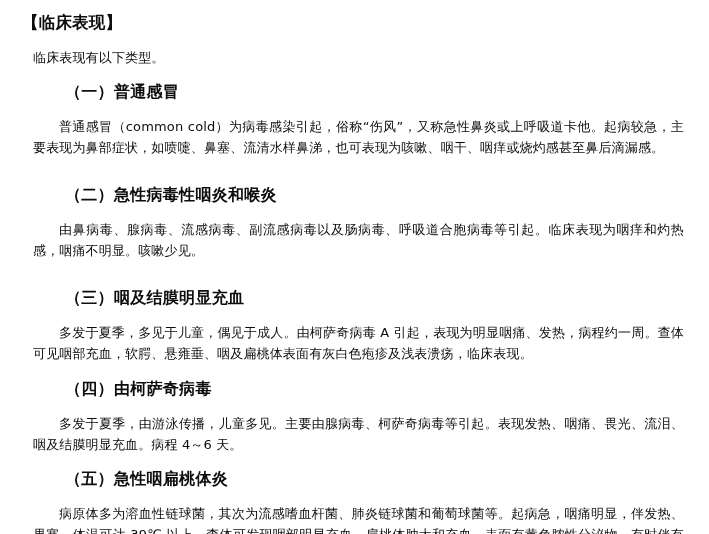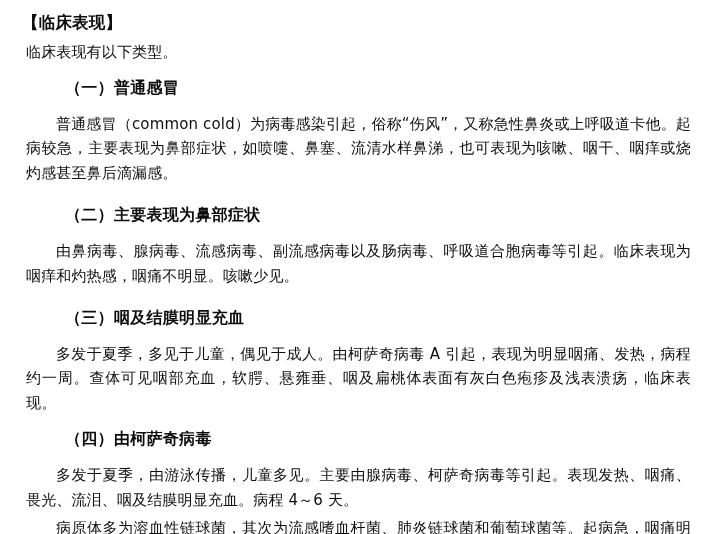--- a/index.html
+++ b/index.html
@@ -32,24 +32,24 @@
     font-family: "DejaVu Sans", "Liberation Sans", sans-serif;
     font-weight: bold;
     font-size: 16px;
     line-height: 1.62;
     letter-spacing: 0.3px;
     margin: 11px;
     text-indent: 2em;
   }
   .para {
     font-family: "DejaVu Sans", "Liberation Sans", sans-serif;
-    font-size: 15px;
+    font-size: 13px;
     line-height: 1.63;
     letter-spacing: 0.15px;
-    margin: 4px;
+    margin: 11px;
     text-indent: 2em;
     text-align: justify;
     text-justify: inter-ideograph;
     white-space: pre-wrap;
   }
   .para.noindent {
     text-indent: 0;
   }
   .blk {
     margin-bottom: 0px;
@@ -66,33 +66,34 @@
   <div class="para noindent">临床表现有以下类型。</div>
 
   <div class="blk">
     <div class="sub-heading">（一）普通感冒</div>
     <div class="para">普通感冒（common cold）为病毒感染引起，俗称“伤风”，又称急性鼻炎或上呼吸道卡他。起病较急，主要表现为鼻部症状，如喷嚏、鼻塞、流清水样鼻涕，也可表现为咳嗽、咽干、咽痒或烧灼感甚至鼻后滴漏感。</div>
   </div>
 
   <div class="spacer-sm"></div>
 
   <div class="blk">
-    <div class="sub-heading">（二）主要表现为鼻部症状</div>
+    <div class="sub-heading">（二）急性病毒性咽炎和喉炎</div>
     <div class="para">由鼻病毒、腺病毒、流感病毒、副流感病毒以及肠病毒、呼吸道合胞病毒等引起。临床表现为咽痒和灼热感，咽痛不明显。咳嗽少见。</div>
   </div>
 
   <div class="spacer-sm"></div>
 
   <div class="blk">
     <div class="sub-heading">（三）咽及结膜明显充血</div>
     <div class="para">多发于夏季，多见于儿童，偶见于成人。由柯萨奇病毒 A 引起，表现为明显咽痛、发热，病程约一周。查体可见咽部充血，软腭、悬雍垂、咽及扁桃体表面有灰白色疱疹及浅表溃疡，临床表现。</div>
   </div>
 
   <div class="blk">
     <div class="sub-heading">（四）由柯萨奇病毒</div>
     <div class="para">多发于夏季，由游泳传播，儿童多见。主要由腺病毒、柯萨奇病毒等引起。表现发热、咽痛、畏光、流泪、咽及结膜明显充血。病程 4～6 天。</div>
   </div>
 
   <div class="blk">
+    <div class="sub-heading">（五）急性咽扁桃体炎</div>
     <div class="para">病原体多为溶血性链球菌，其次为流感嗜血杆菌、肺炎链球菌和葡萄球菌等。起病急，咽痛明显，伴发热、畏寒，体温可达 39℃ 以上。查体可发现咽部明显充血，扁桃体肿大和充血，表面有黄色脓性分泌物，有时伴有颌下淋巴结肿大、压痛，而肺部查体无异常体征。</div>
   </div>
 
 </div>
 
 </body></html>

